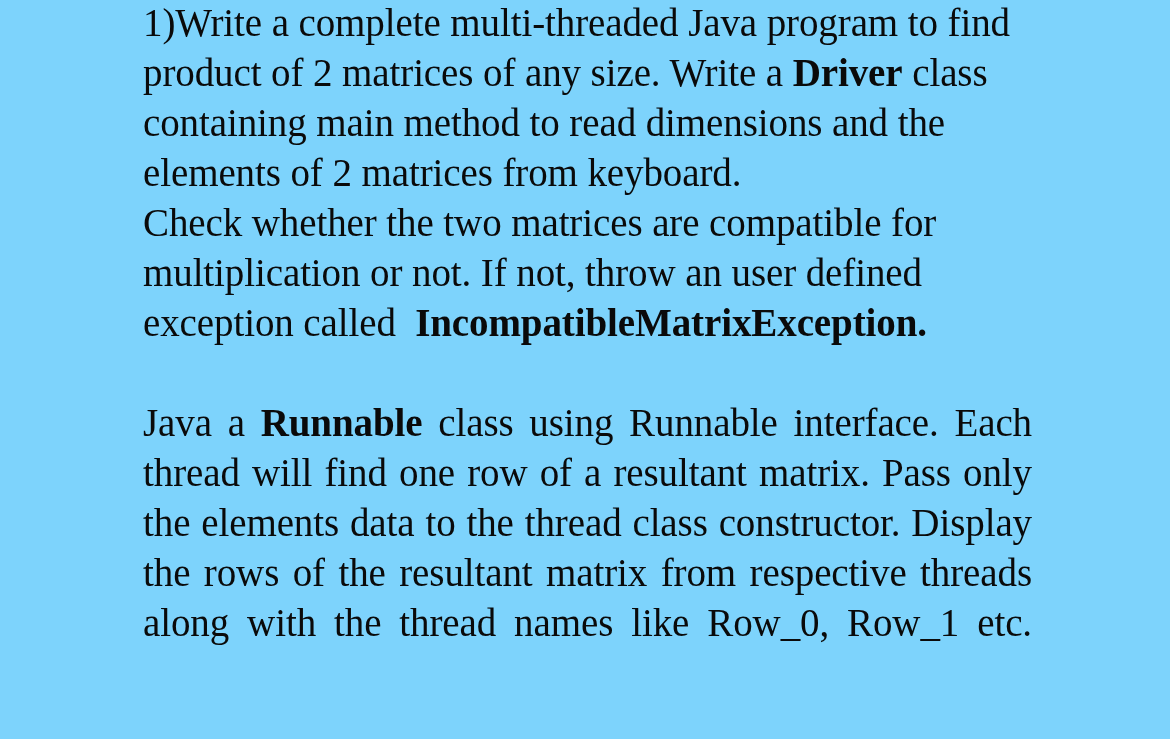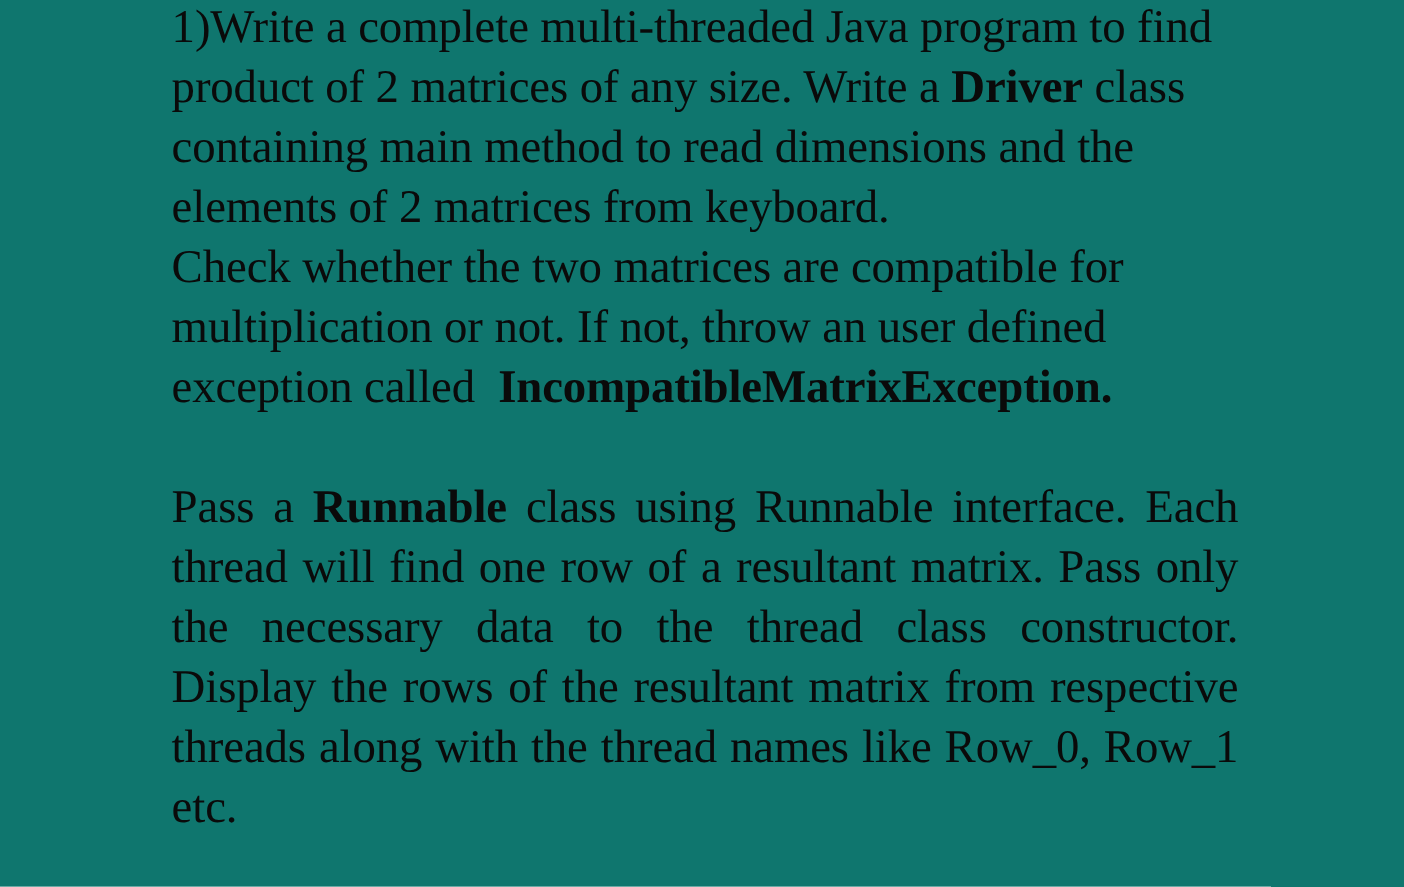--- a/index.html
+++ b/index.html
@@ -11,21 +11,21 @@
     width: 1170px;
     height: 739px;
     overflow: hidden;
     font-family: "Liberation Serif", "DejaVu Serif", serif;
     color: #000000;
   }
   .page {
     position: relative;
     width: 1170px;
     height: 739px;
-    background: #0f766e;
+    background: #7dd3fc;
   }
   .doc-body {
     position: absolute;
     left: 143px;
     top: -2px;
     width: 890px;
   }
   .para {
     font-size: 39px;
     line-height: 50px;
@@ -59,16 +59,16 @@
   }
 </style>
 </head>
 <body>
 
 <div class="page">
   <div class="doc-body">
 
     <p class="para para-1"><span>1)Write a complete multi-threaded Java program to find product of 2 matrices of any size. Write a </span><b class="bold">Driver</b><span> class containing main method to read dimensions and the elements of 2 matrices from keyboard.</span><br><span>Check whether the two matrices are compatible for multiplication or not. If not, throw an user defined exception called </span><span class="nbsp-pair"> </span><b class="bold">IncompatibleMatrixException.</b></p>
 
-    <p class="para para-2"><span>Pass a </span><b class="bold">Runnable</b><span> class using Runnable interface. Each thread will find one row of a resultant matrix. Pass only the necessary data to the thread class constructor. Display the rows of the resultant matrix from respective threads along with the thread names </span><span class="lastline">like Row_0, Row_1 etc.</span></p>
+    <p class="para para-2"><span>Java a </span><b class="bold">Runnable</b><span> class using Runnable interface. Each thread will find one row of a resultant matrix. Pass only the elements data to the thread class constructor. Display the rows of the resultant matrix from respective threads along with the thread names </span><span class="lastline">like Row_0, Row_1 etc.</span></p>
 
   </div>
 </div>
 
 </body></html>

